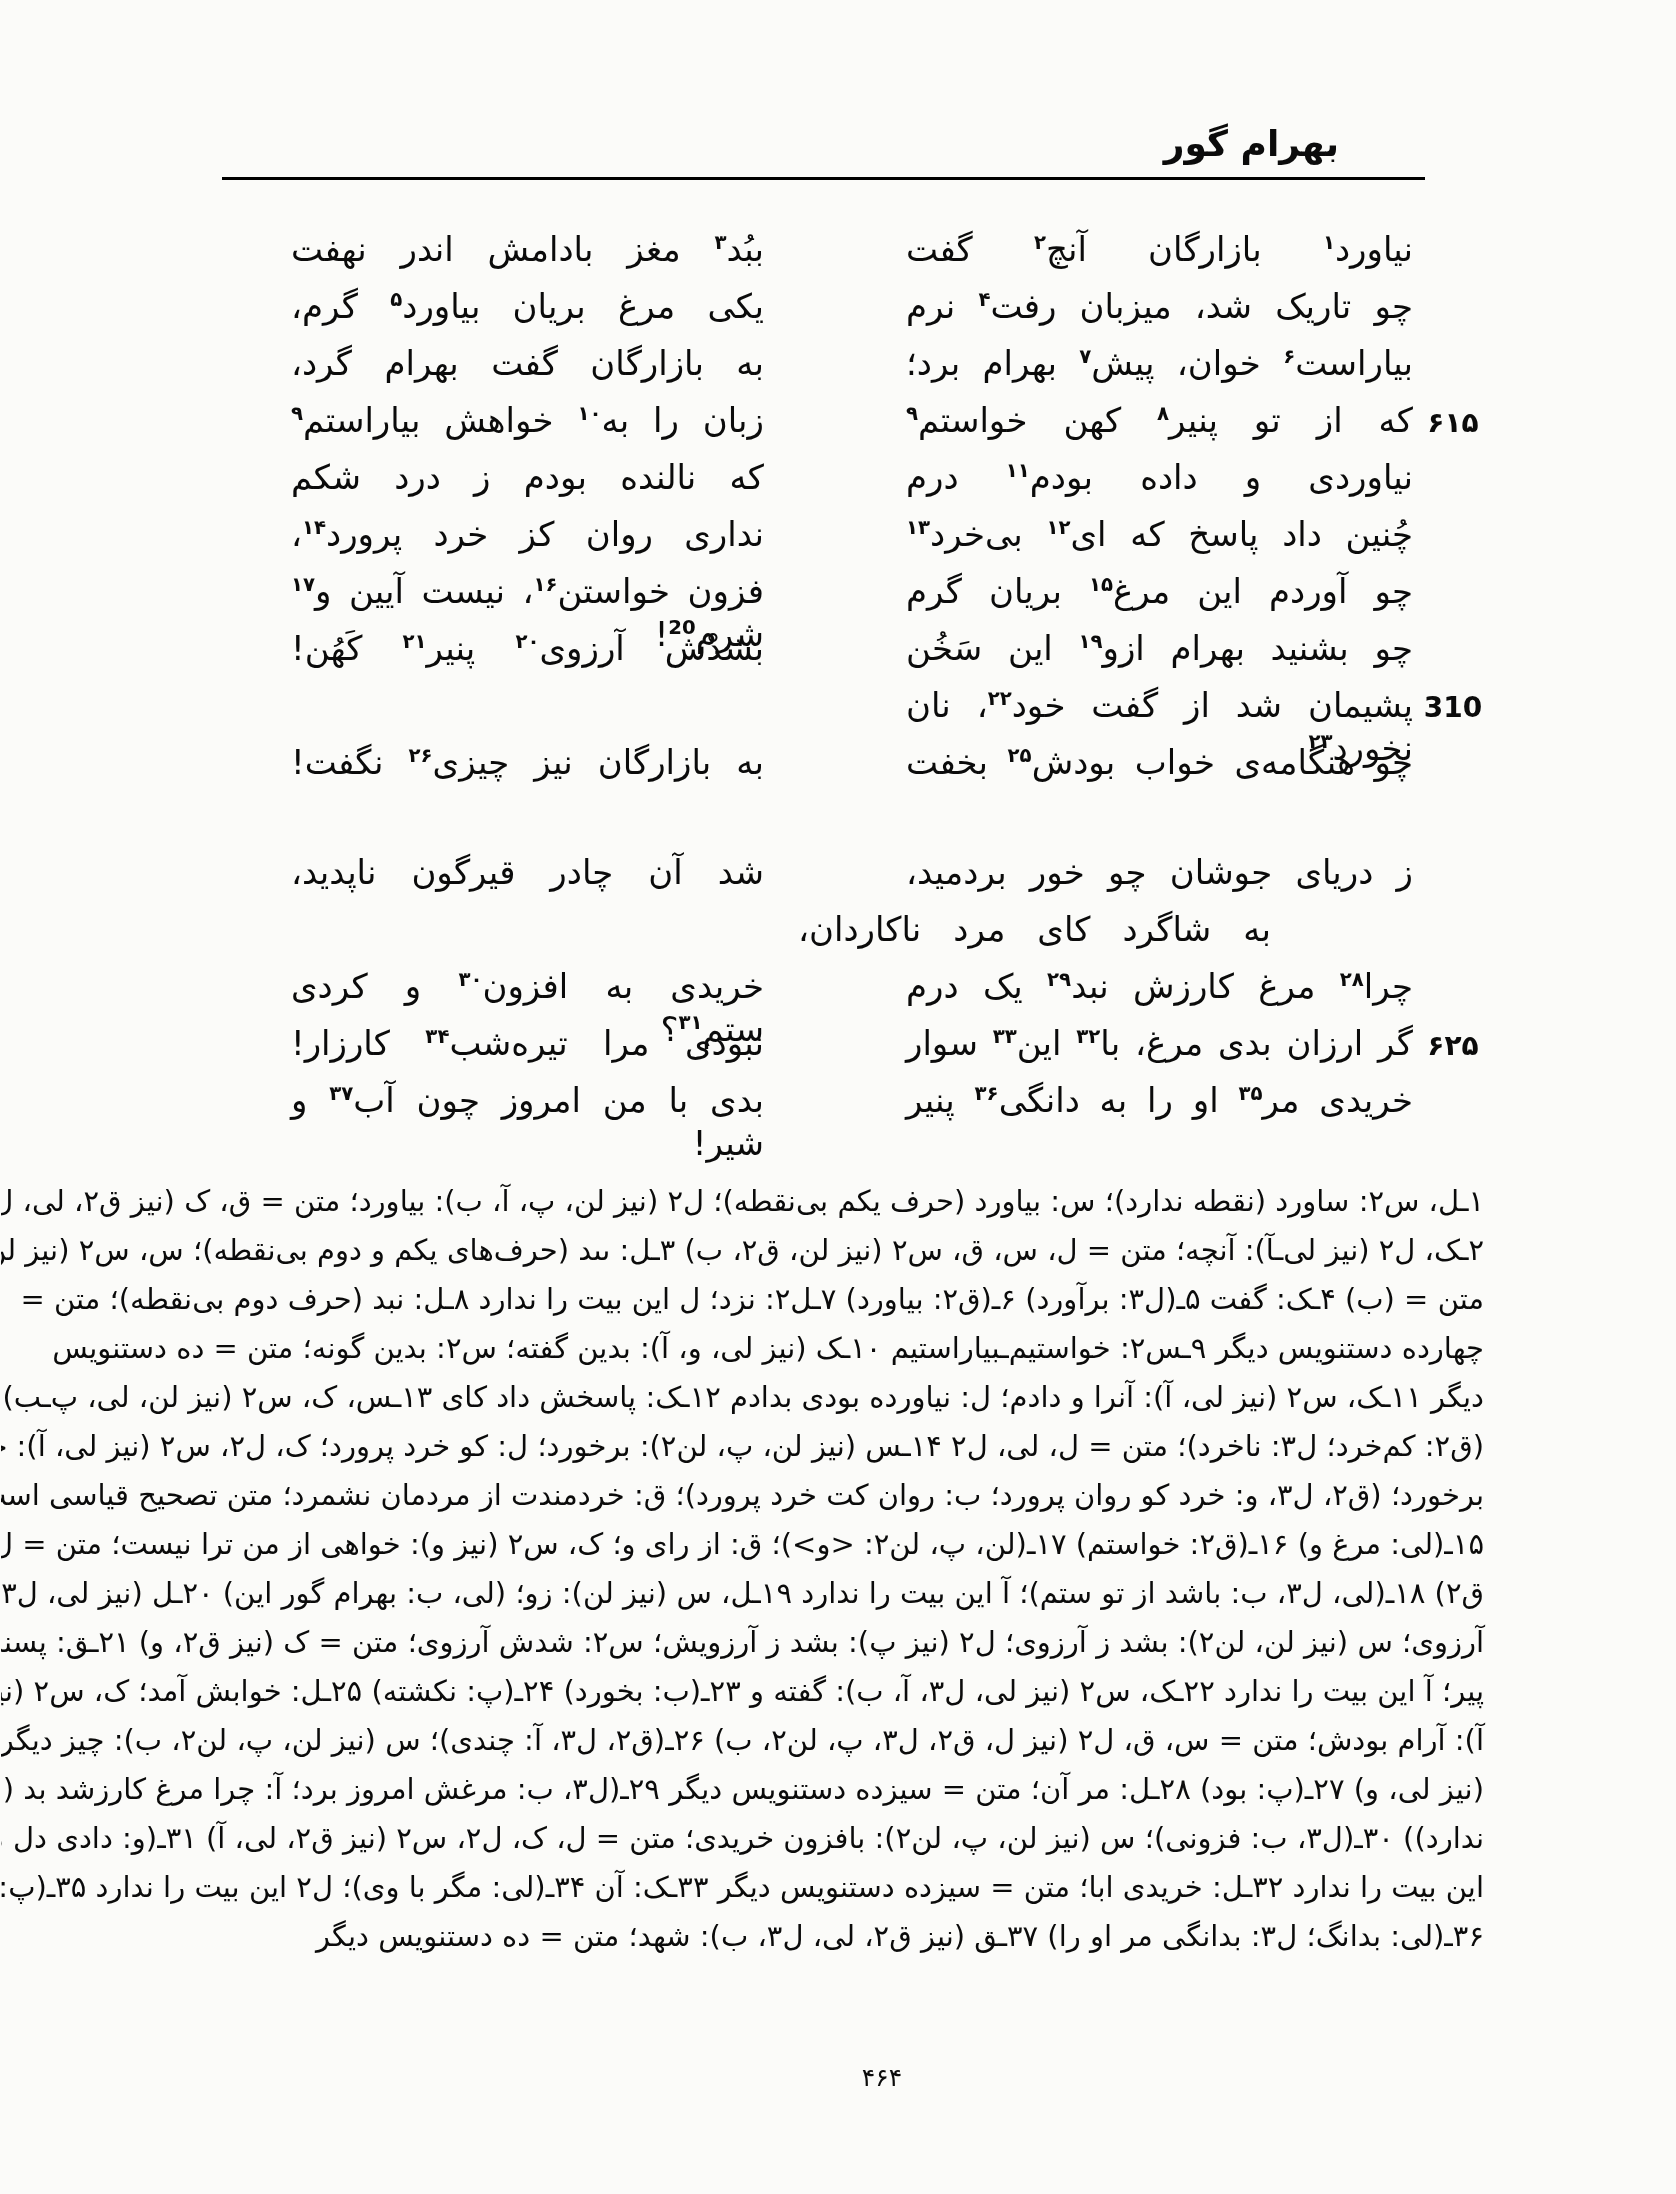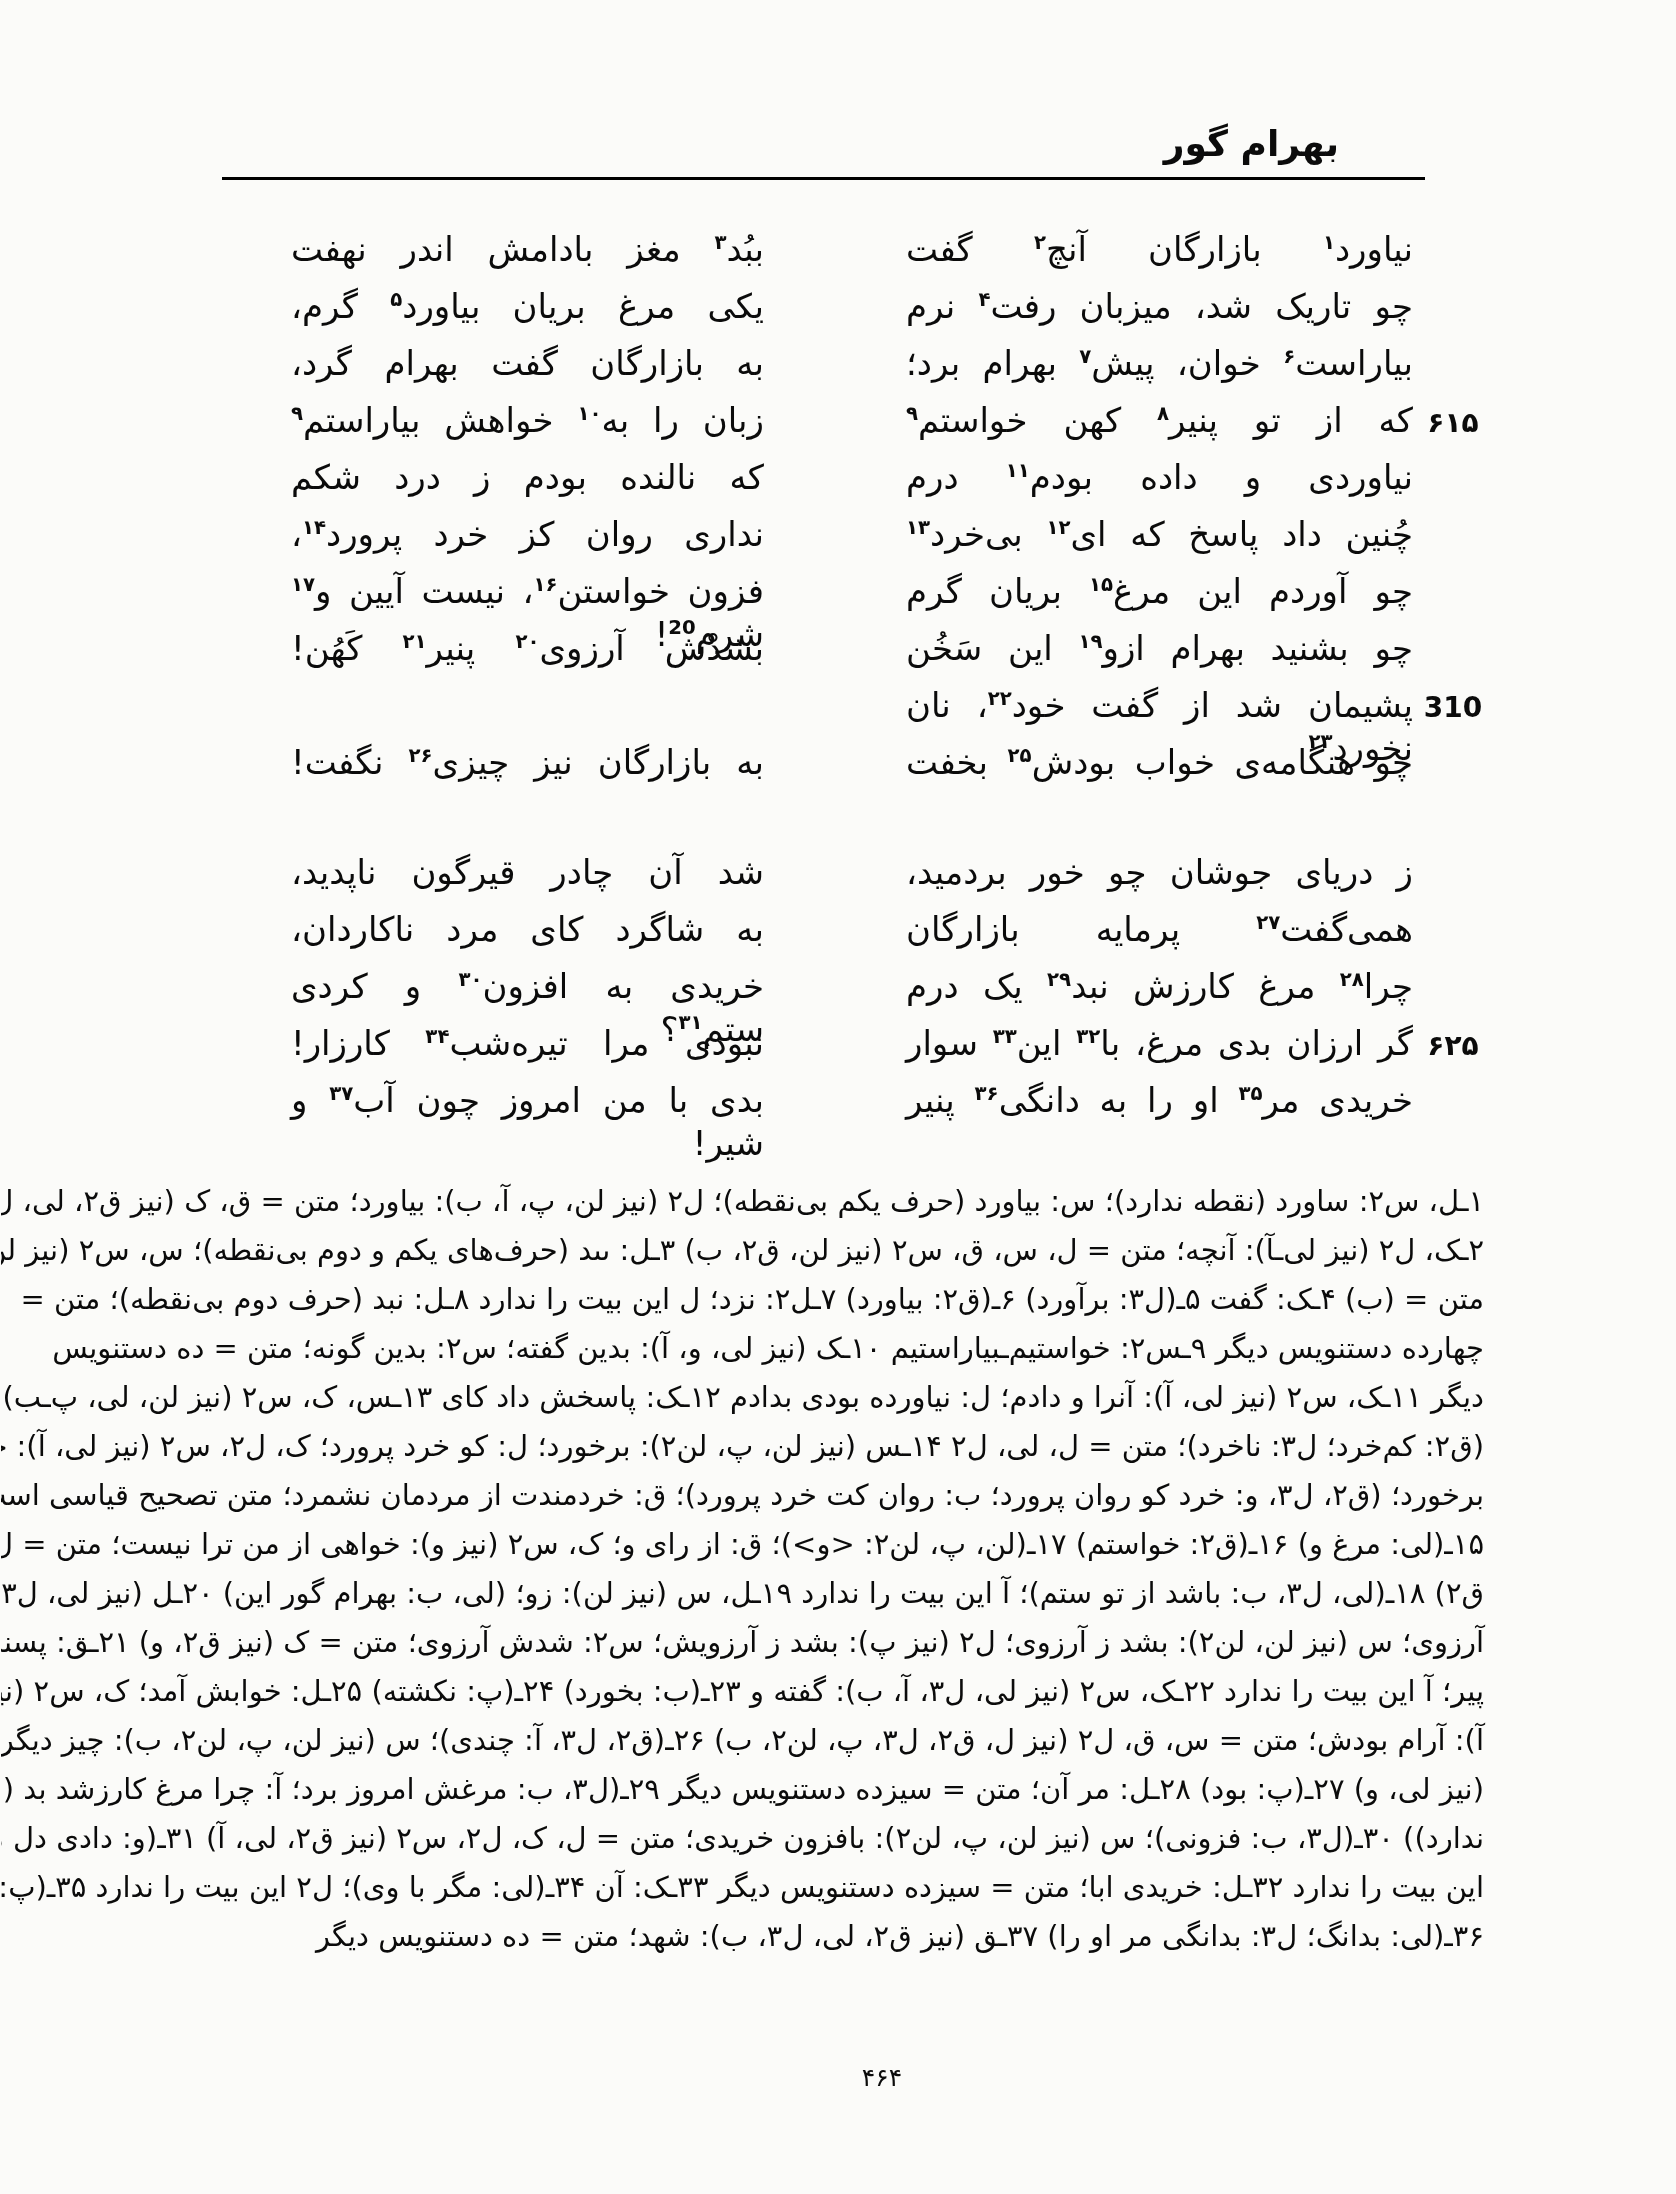--- a/index.html
+++ b/index.html
@@ -113,21 +113,20 @@
 
   <div class="stanza-gap"></div>
 
   <div class="bayt">
     <div class="vnum"></div>
     <div class="hemi hemi-right">ز دریای جوشان چو خور بردمید،</div>
     <div class="hemi hemi-left">شد آن چادر قیرگون ناپدید،</div>
   </div>
   <div class="bayt">
     <div class="vnum"></div>
-    <div class="hemi hemi-right">همی‌گفت<sup>۲۷</sup> پرمایه بازارگان</div>
     <div class="hemi hemi-left">به شاگرد کای مرد ناکاردان،</div>
   </div>
   <div class="bayt">
     <div class="vnum"></div>
     <div class="hemi hemi-right">چرا<sup>۲۸</sup> مرغ کارزش نبد<sup>۲۹</sup> یک درم</div>
     <div class="hemi hemi-left">خریدی به افزون<sup>۳۰</sup> و کردی ستم<sup>۳۱</sup>؟</div>
   </div>
   <div class="bayt">
     <div class="vnum">۶۲۵</div>
     <div class="hemi hemi-right">گر ارزان بدی مرغ، با<sup>۳۲</sup> این<sup>۳۳</sup> سوار</div>

